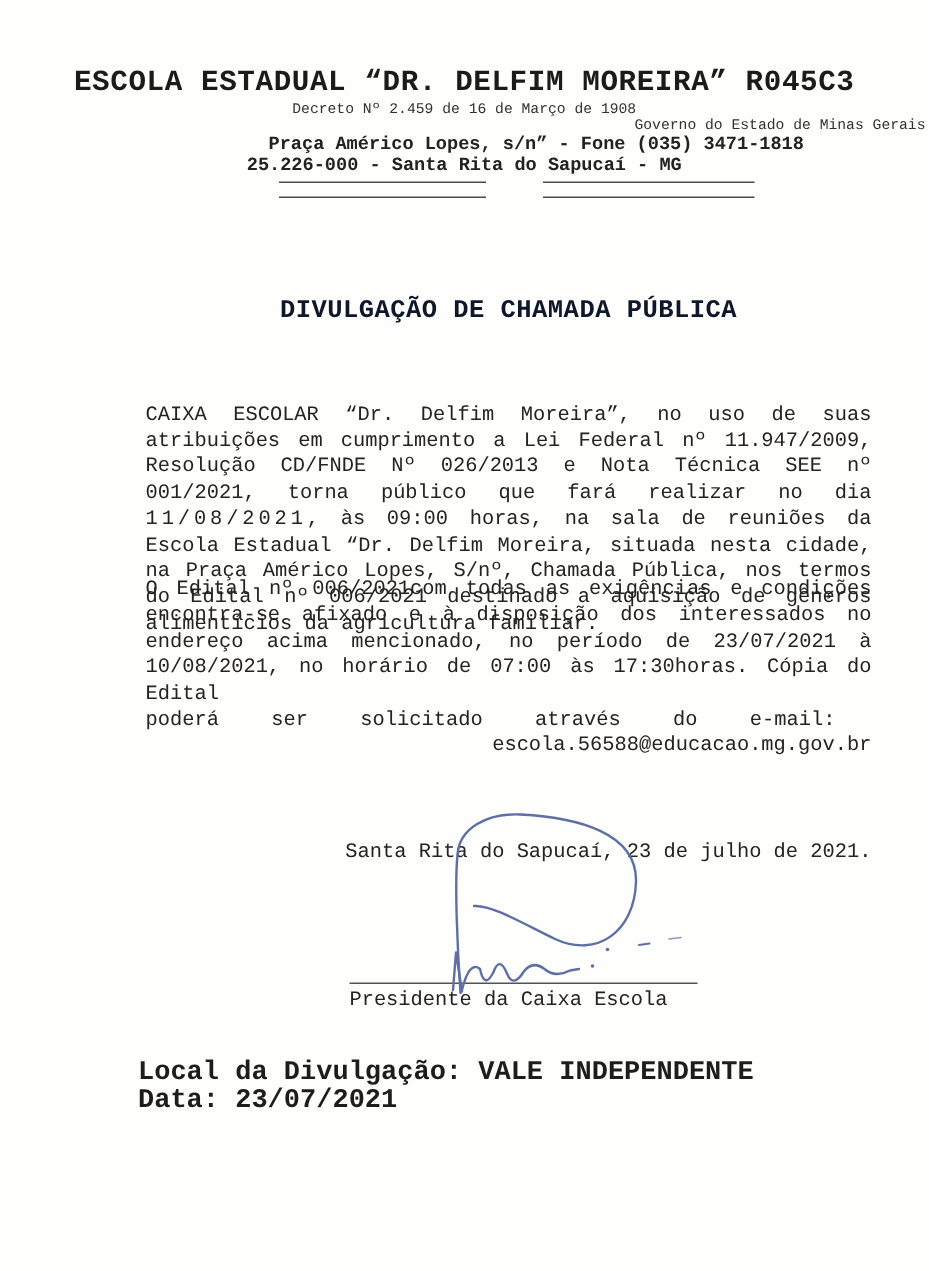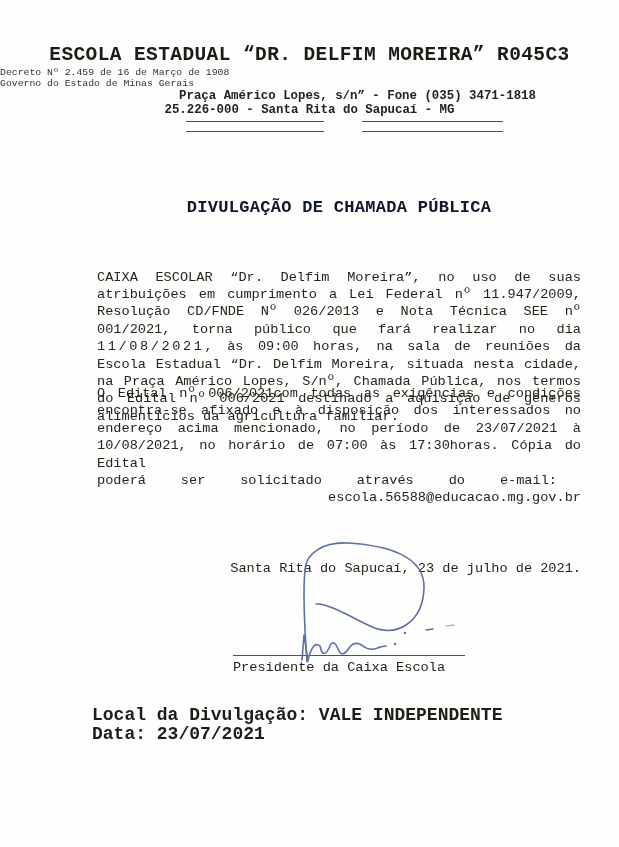--- a/index.html
+++ b/index.html
@@ -23,27 +23,28 @@
     top: 44px; left: 0; width: 619px;
     text-align: center;
     font-size: 19.5px;
     font-weight: bold;
     letter-spacing: 0.4px;
     color: #1d1b18;
   }
   .decree-line {
     position: absolute;
     top: 67px; left: 0; width: 619px;
+    text-align: center;
     font-size: 9.8px;
     color: #33312d;
   }
   .gov-line {
     position: absolute;
     top: 78px; left: 0; width: 617px;
-    text-align: left;
+    text-align: right;
     font-size: 9.8px;
     color: #33312d;
   }
   .addr-line {
     position: absolute;
     top: 89px; left: 0; width: 619px;
     text-align: center;
     font-size: 12.4px;
     font-weight: bold;
     color: #24221f;

